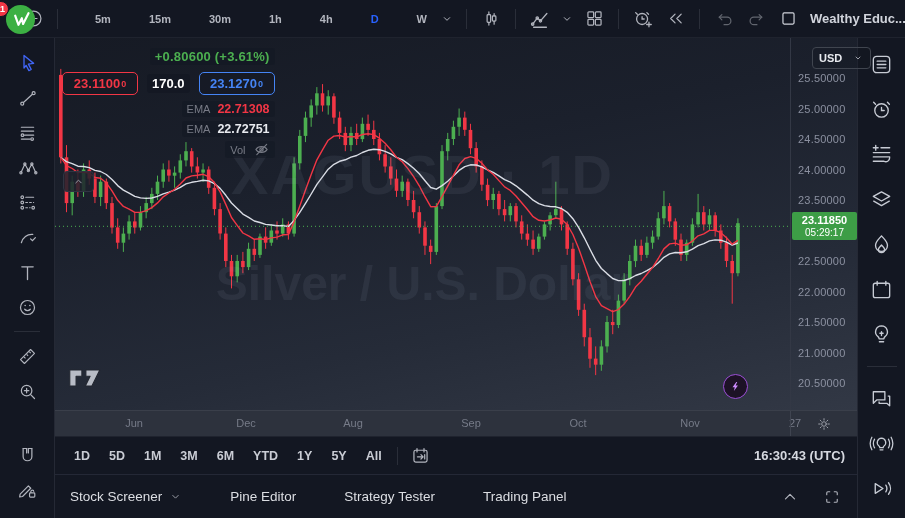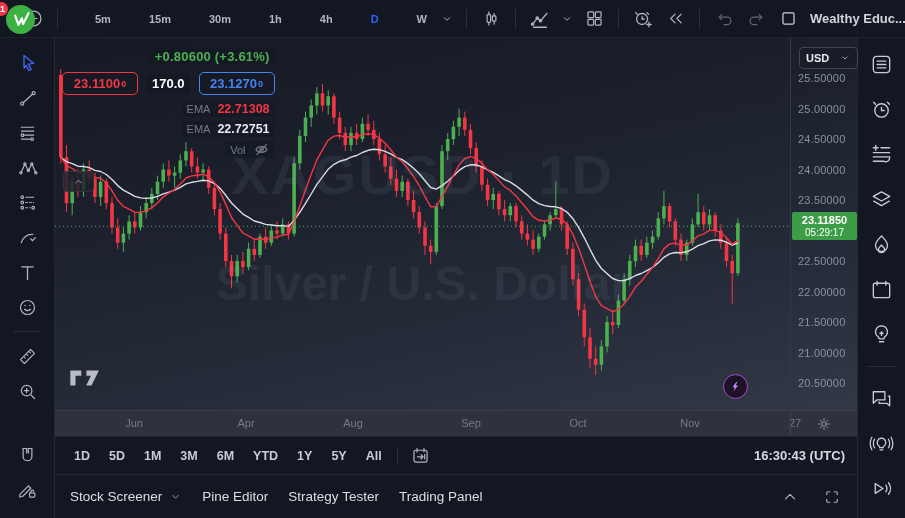--- a/index.html
+++ b/index.html
@@ -76,21 +76,21 @@
   .collapse-btn { position:absolute; left:8px; top:133px; width:31px; height:21px; background:rgba(30,34,45,.85);
     border:1px solid #2f3442; border-radius:4px; display:flex; align-items:center; justify-content:center;
     cursor:pointer; z-index:5; }
 
   .tv-logo { position:absolute; left:13px; bottom:22px; cursor:pointer; opacity:.9; z-index:4; }
   .flash-btn { position:absolute; right:42px; bottom:11px; width:25px; height:25px; border-radius:50%;
     background:#1d1226; border:1.5px solid #9c4fd6; display:flex; align-items:center; justify-content:center;
     cursor:pointer; z-index:5; }
 
   
-  .usd-box { position:absolute; left:8px; top:9px; width:59px; height:22px; border:1px solid #40454f;
+  .usd-box { position:absolute; left:21px; top:9px; width:59px; height:22px; border:1px solid #40454f;
     border-radius:4px; display:flex; align-items:center; justify-content:space-between; padding:0 6px;
     cursor:pointer; background:rgba(19,23,34,.3); z-index:6; }
   .usd-text { font-size:11px; font-weight:bold; color:#e8eaef; }
   .tick { position:absolute; left:7px; font-size:11px; color:#8b90a0; letter-spacing:.2px; }
   .last-badge { position:absolute; left:1px; width:65px; height:28px; background:#3d9d46; border-radius:2px;
     color:#fff; display:flex; flex-direction:column; align-items:center; justify-content:center;
     line-height:1.15; z-index:5; }
   .last-price { font-size:11px; font-weight:bold; }
   .last-count { font-size:10px; }
 
@@ -698,21 +698,21 @@
           <div class="last-badge" id="last-badge" style="top: 174px; background: rgb(61, 157, 70);">
             <span class="last-price">23.11850</span>
             <span class="last-count">05:29:17</span>
           </div>
         </div>
       </div>
 
       <div class="time-axis">
         <div id="months">
             <span class="month-label" style="left: 79px;">Jun</span>
-            <span class="month-label" style="left: 191px;">Apr</span>
+            <span class="month-label" style="left: 191px;">Dec</span>
             <span class="month-label" style="left: 298px;">Aug</span>
             <span class="month-label" style="left: 416px;">Sep</span>
             <span class="month-label" style="left: 523px;">Oct</span>
             <span class="month-label" style="left: 635px;">Nov</span>
             <span class="month-label" style="left: 728px; margin-left: 12px;">27</span>
           </div>
         <div class="axis-divider"></div>
         <div class="gear-wrap">
           <svg width="16" height="16" viewBox="0 0 24 24">
               <g stroke="#9a9da7" stroke-width="1.5" fill="none" stroke-linecap="round">
@@ -742,21 +742,21 @@
                 <rect x="4.5" y="6" width="15" height="13.5" rx="2"></rect>
                 <path d="M8 4v4M16 4v4"></path>
                 <path d="M8.5 13.5h6M12.5 11l2.5 2.5-2.5 2.5M16.8 11v5"></path>
               </g>
             </svg>
         </button>
         <span class="clock">16:30:43 (UTC)</span>
       </div>
 
       <div class="bottom-panel">
-        <div id="tabs-group" style="display:flex;align-items:center;gap:20px;">
+        <div id="tabs-group" style="display:flex;align-items:center;gap:48px;">
             <div class="panel-tab">
               <span>Stock Screener</span>
               <svg width="13" height="13" viewBox="0 0 24 24">
                 <path d="M7 10l5 5 5-5" stroke="#9a9da7" stroke-width="1.8" fill="none" stroke-linecap="round" stroke-linejoin="round"></path>
               </svg>
             </div>
             <div class="panel-tab">
               <span>Pine Editor</span>
             </div>
             <div class="panel-tab">

